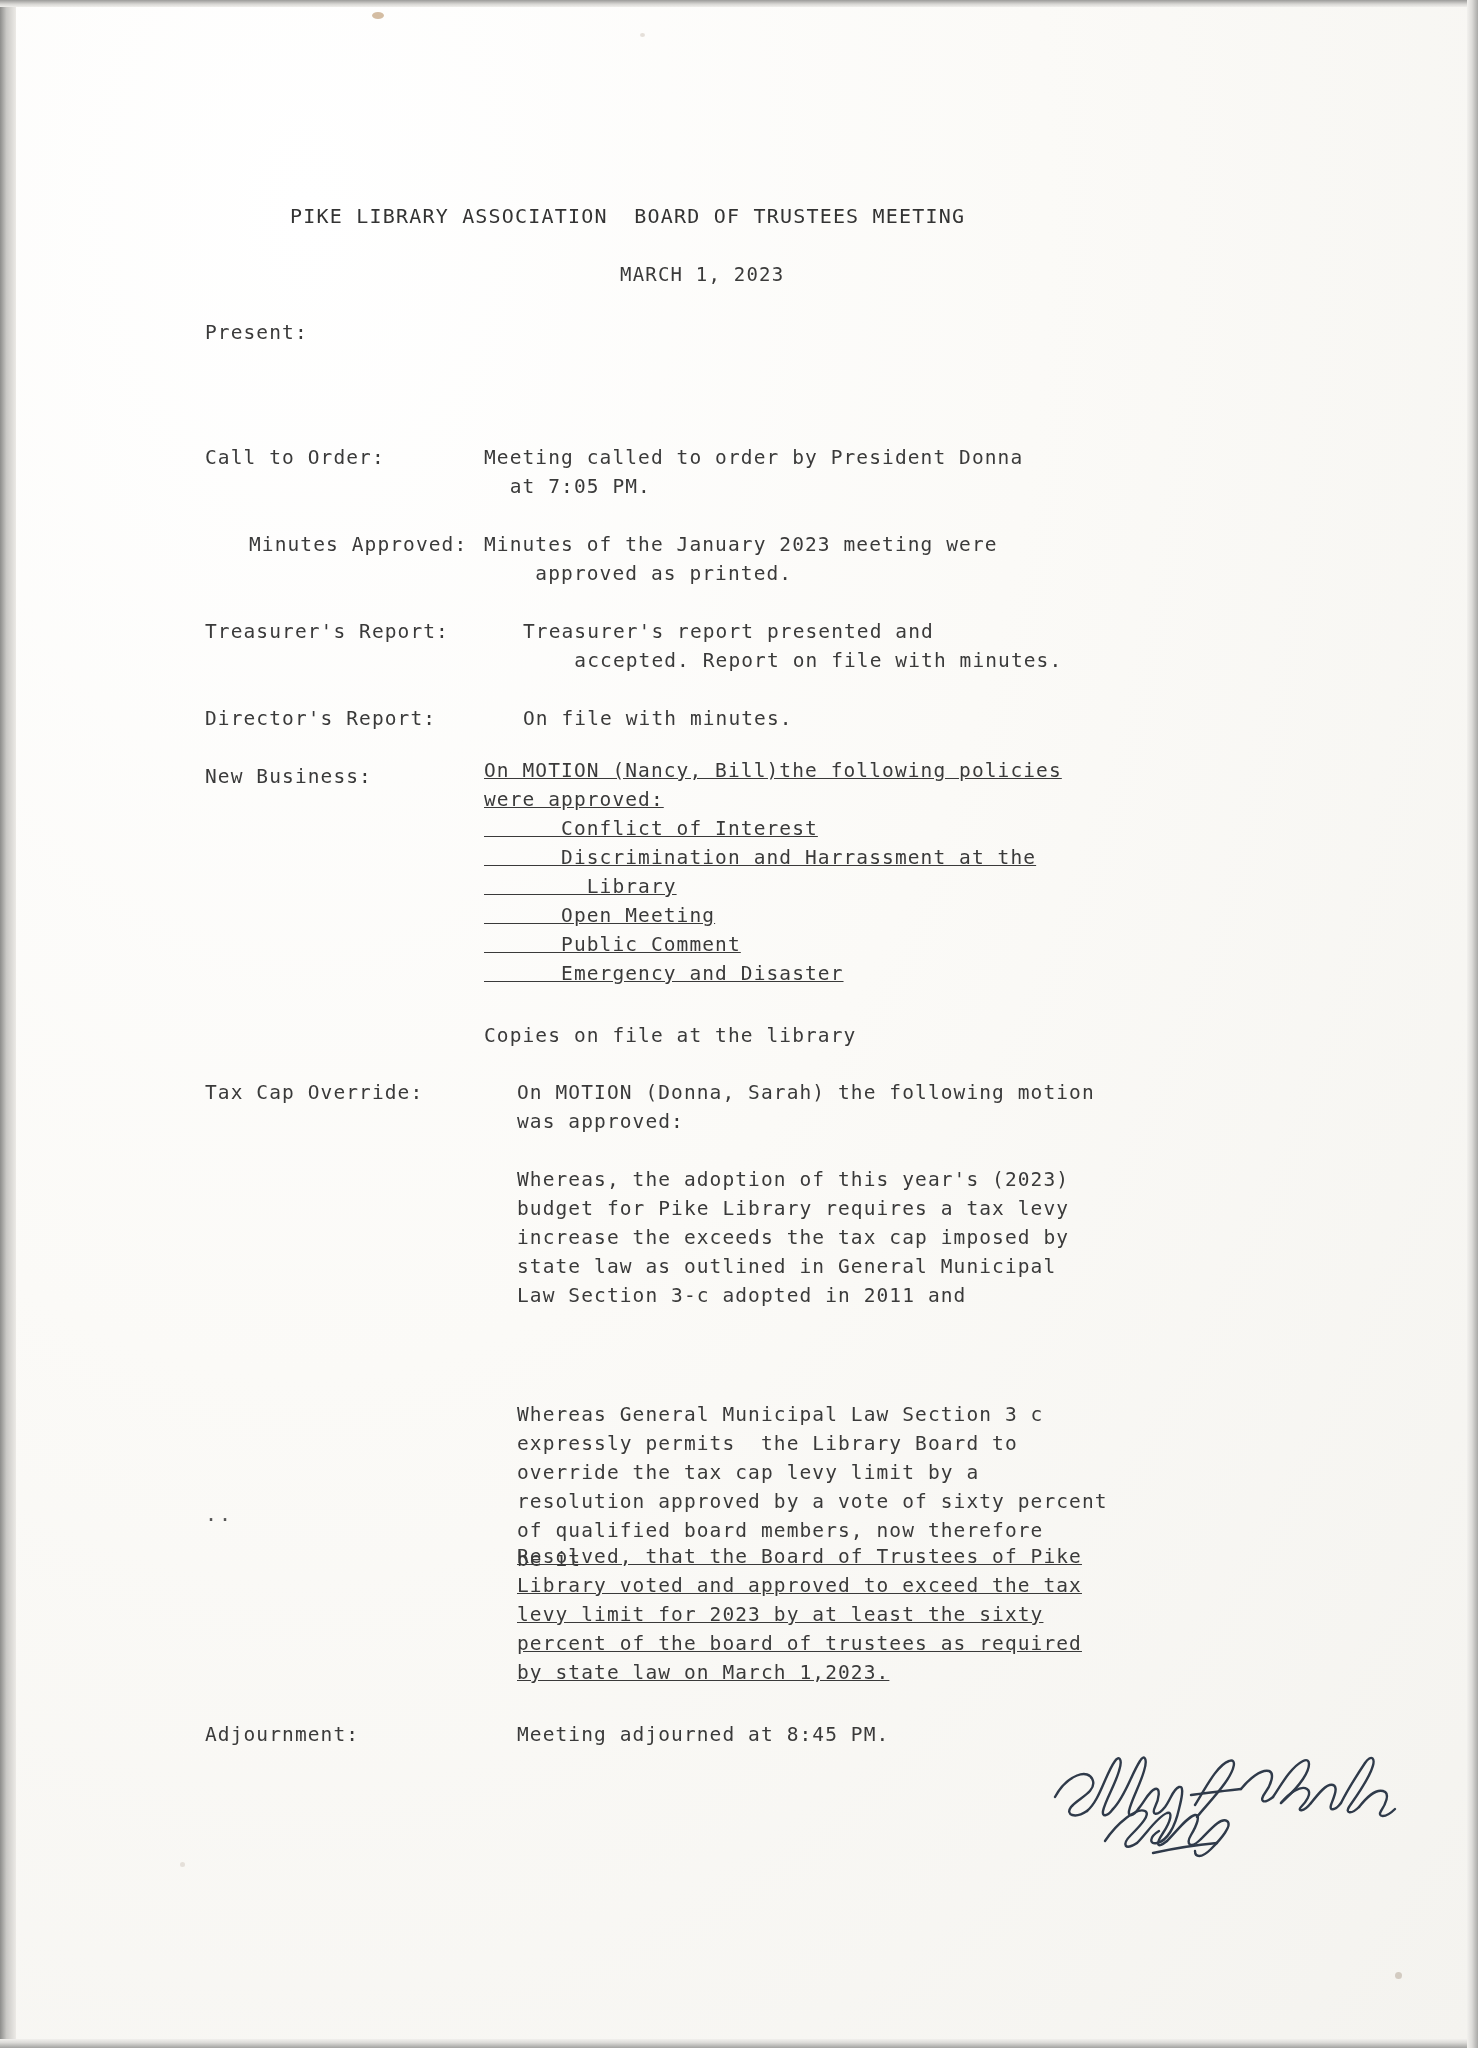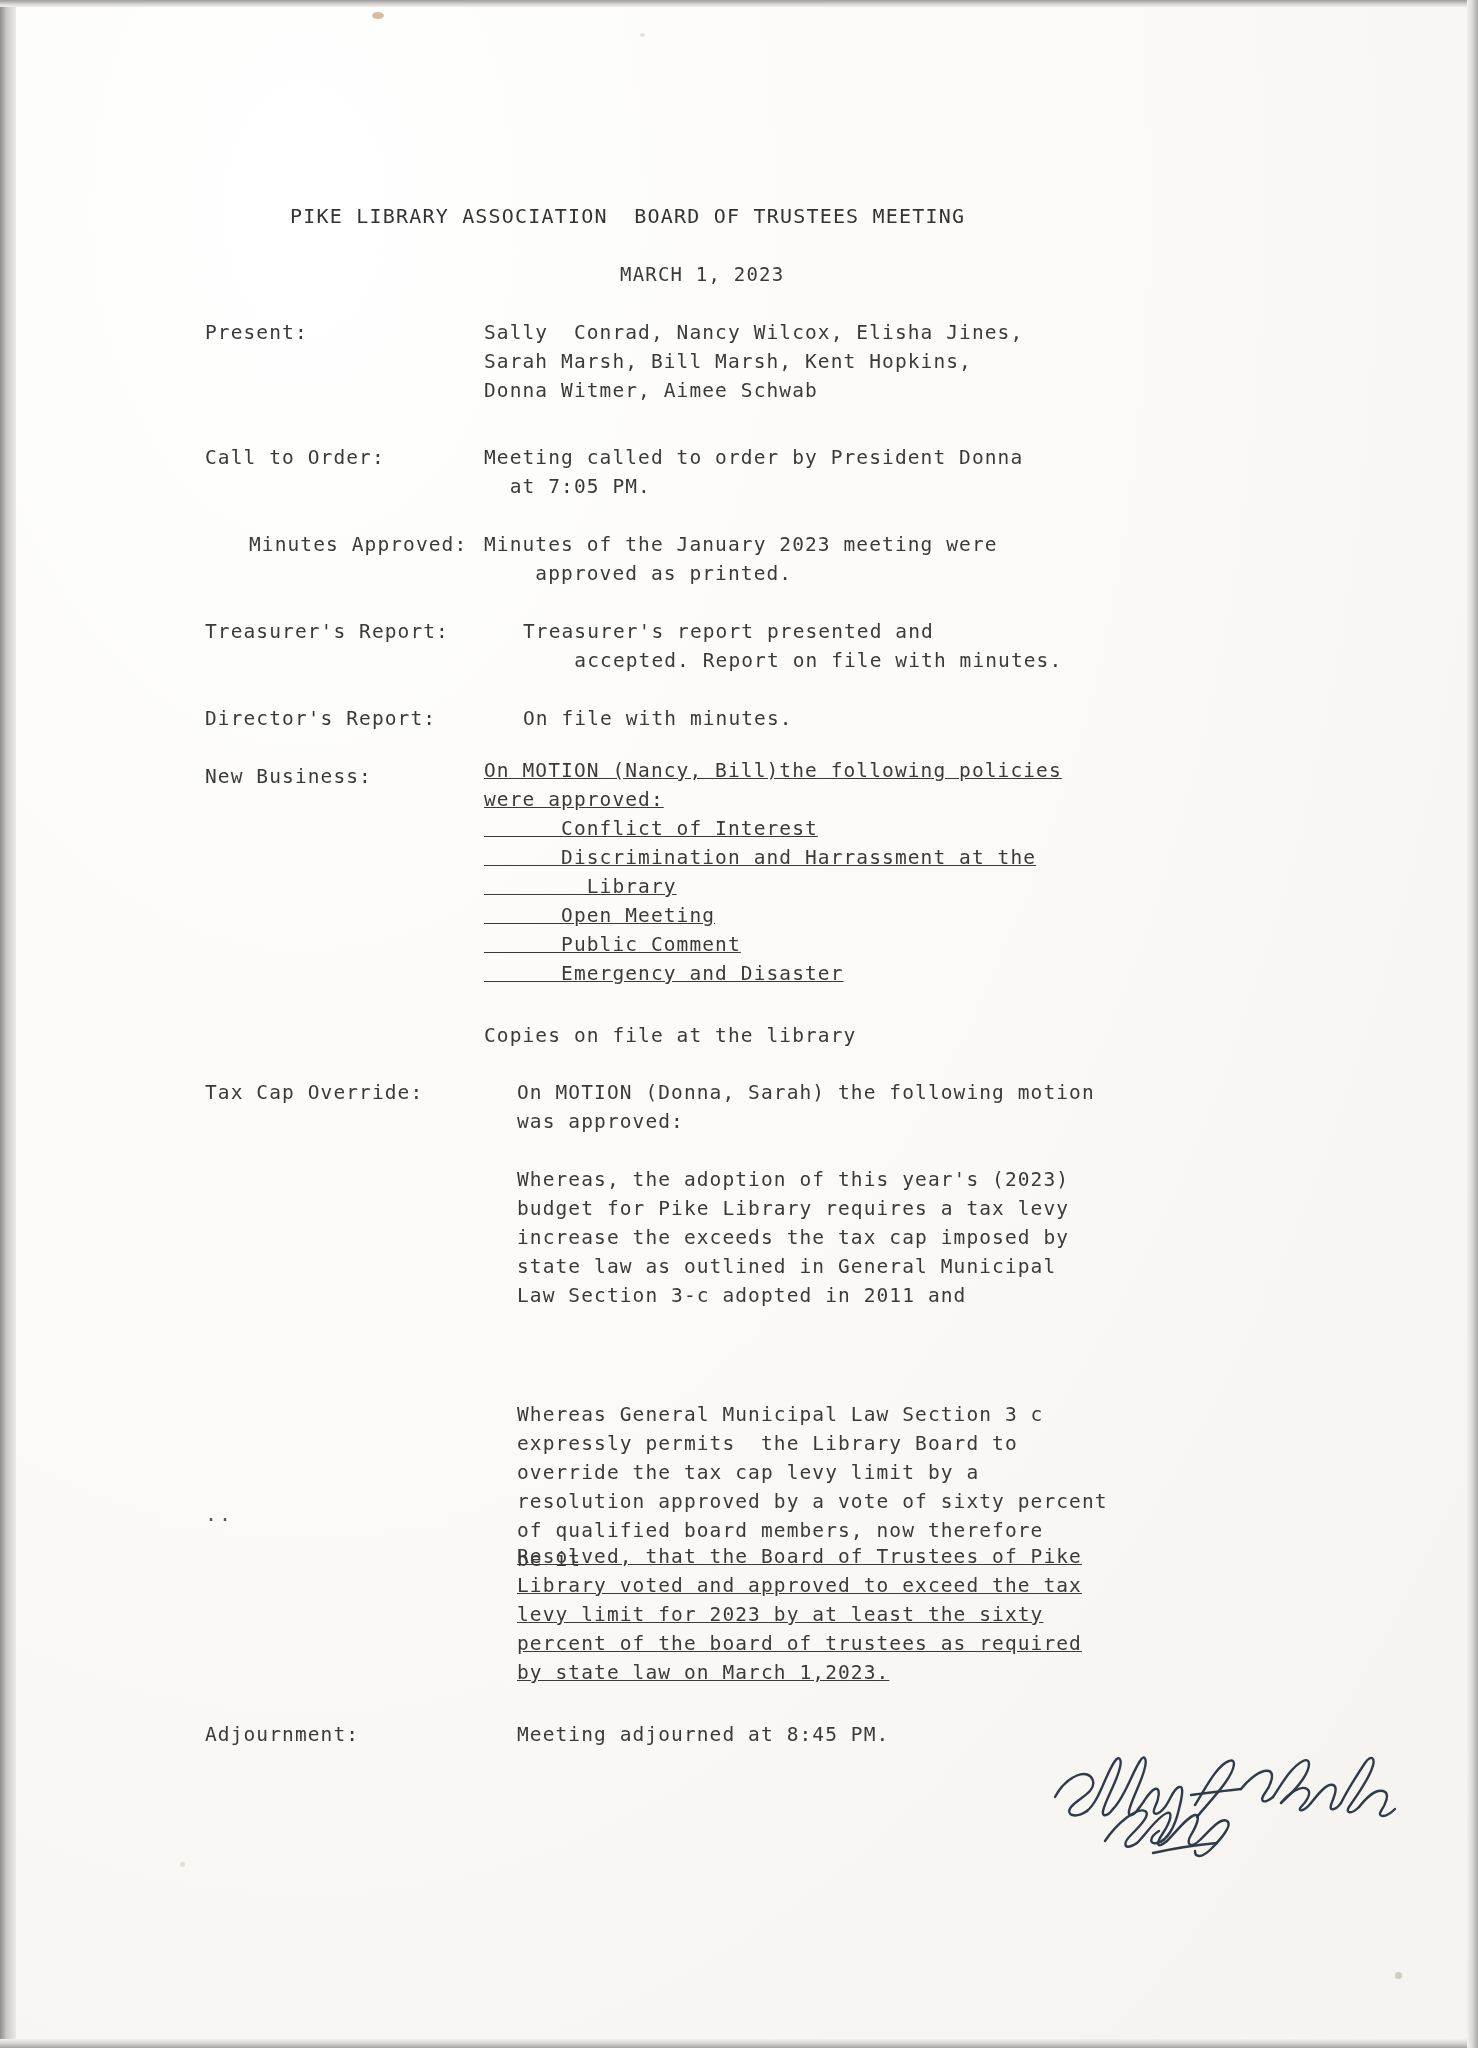--- a/index.html
+++ b/index.html
@@ -137,23 +137,20 @@
   <div class="speck" style="left:1395px; top:1972px; width:7px; height:7px;"></div>
   <div class="speck" style="left:180px; top:1862px; width:5px; height:5px; opacity:.3;"></div>
   <div class="speck" style="left:640px; top:33px; width:5px; height:4px; opacity:.35;"></div>
 
   <div class="doc">
 
     <div class="title">PIKE LIBRARY ASSOCIATION  BOARD OF TRUSTEES MEETING</div>
     <div class="subtitle">MARCH 1, 2023</div>
 
     <div class="label" style="left:205px; top:318px;">Present:</div>
-    <div class="body" style="left:484px; top:318px;">Sally  Conrad, Nancy Wilcox, Elisha Jines,
-Sarah Marsh, Bill Marsh, Kent Hopkins,
-Donna Witmer, Aimee Schwab</div>
 
     <div class="label" style="left:205px; top:443px;">Call to Order:</div>
     <div class="body" style="left:484px; top:443px;">Meeting called to order by President Donna
   at 7:05 PM.</div>
 
     <div class="label" style="left:205px; top:530px;padding-left:44px;">Minutes Approved:</div>
     <div class="body" style="left:484px; top:530px;">Minutes of the January 2023 meeting were
     approved as printed.</div>
 
     <div class="label" style="left:205px; top:617px;">Treasurer's Report:</div>

